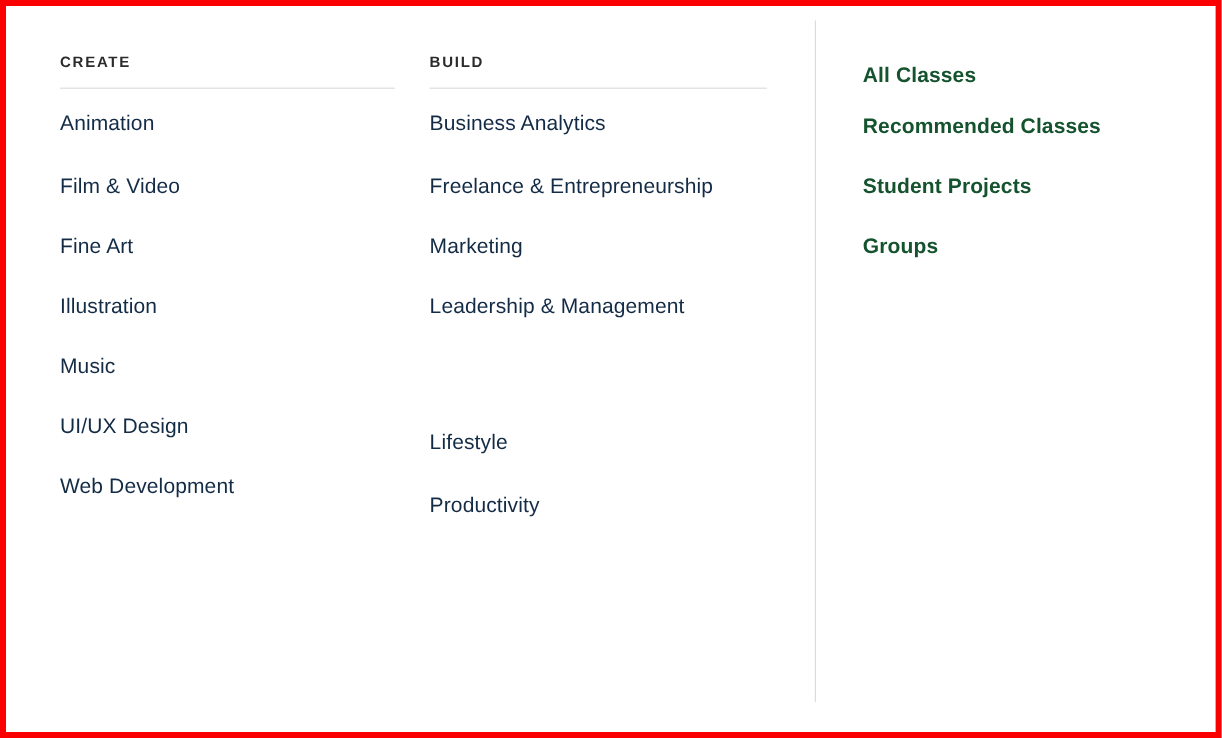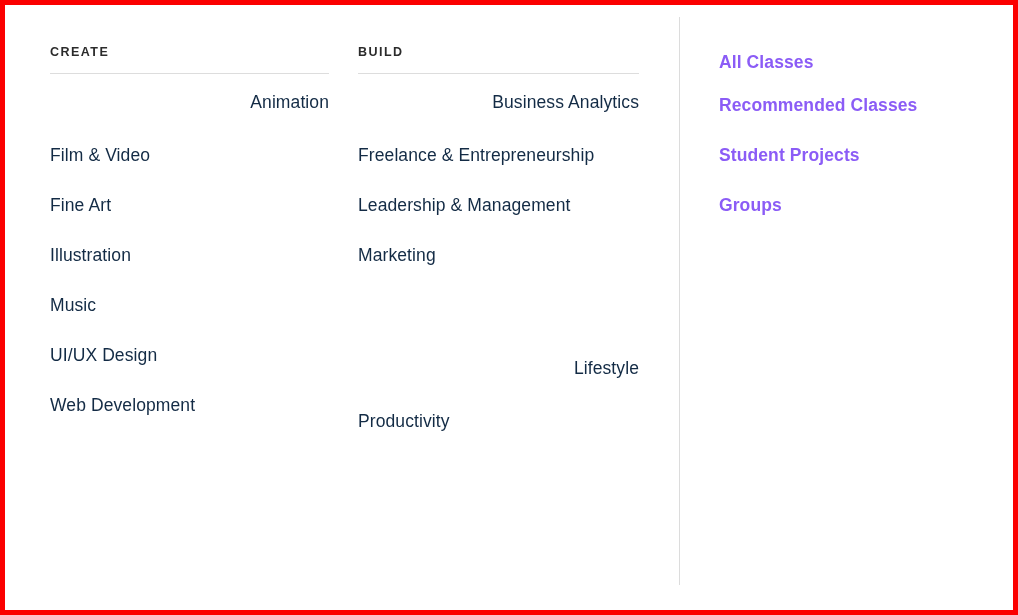--- a/index.html
+++ b/index.html
@@ -101,38 +101,37 @@
     color: #132b45;
     text-decoration: none;
     line-height: 50px;
     height: 50px;
     white-space: nowrap;
     letter-spacing: 0.1px;
   }
   .cat-list.first-group li:first-child .cat-link {
     line-height: 56px;
     height: 56px;
-    text-align: right;
   }
 
   
   .quick-list {
     list-style: none;
     margin: 0;
     padding: 0;
   }
   .quick-list li {
     margin: 0;
     padding: 0;
   }
   .quick-link {
     display: block;
     font-size: 17.5px;
     font-weight: bold;
-    color: #8b5cf6;
+    color: #14532d;
     text-decoration: none;
     line-height: 50px;
     height: 50px;
     white-space: nowrap;
     letter-spacing: 0.1px;
   }
   .quick-list li:first-child .quick-link {
     line-height: 36px;
     height: 36px;
   }
@@ -172,24 +171,24 @@
   <div class="col-build">
     <div class="section-heading">BUILD</div>
     <ul class="cat-list first-group">
       <li>
         <a class="cat-link" href="#">Business Analytics</a>
       </li>
       <li>
         <a class="cat-link" href="#">Freelance &amp; Entrepreneurship</a>
       </li>
       <li>
+        <a class="cat-link" href="#">Marketing</a>
+      </li>
+      <li>
         <a class="cat-link" href="#">Leadership &amp; Management</a>
-      </li>
-      <li>
-        <a class="cat-link" href="#">Marketing</a>
       </li>
     </ul>
 
     <div class="section-spacer"></div>
 
     <ul class="cat-list first-group">
       <li>
         <a class="cat-link" href="#">Lifestyle</a>
       </li>
       <li>

